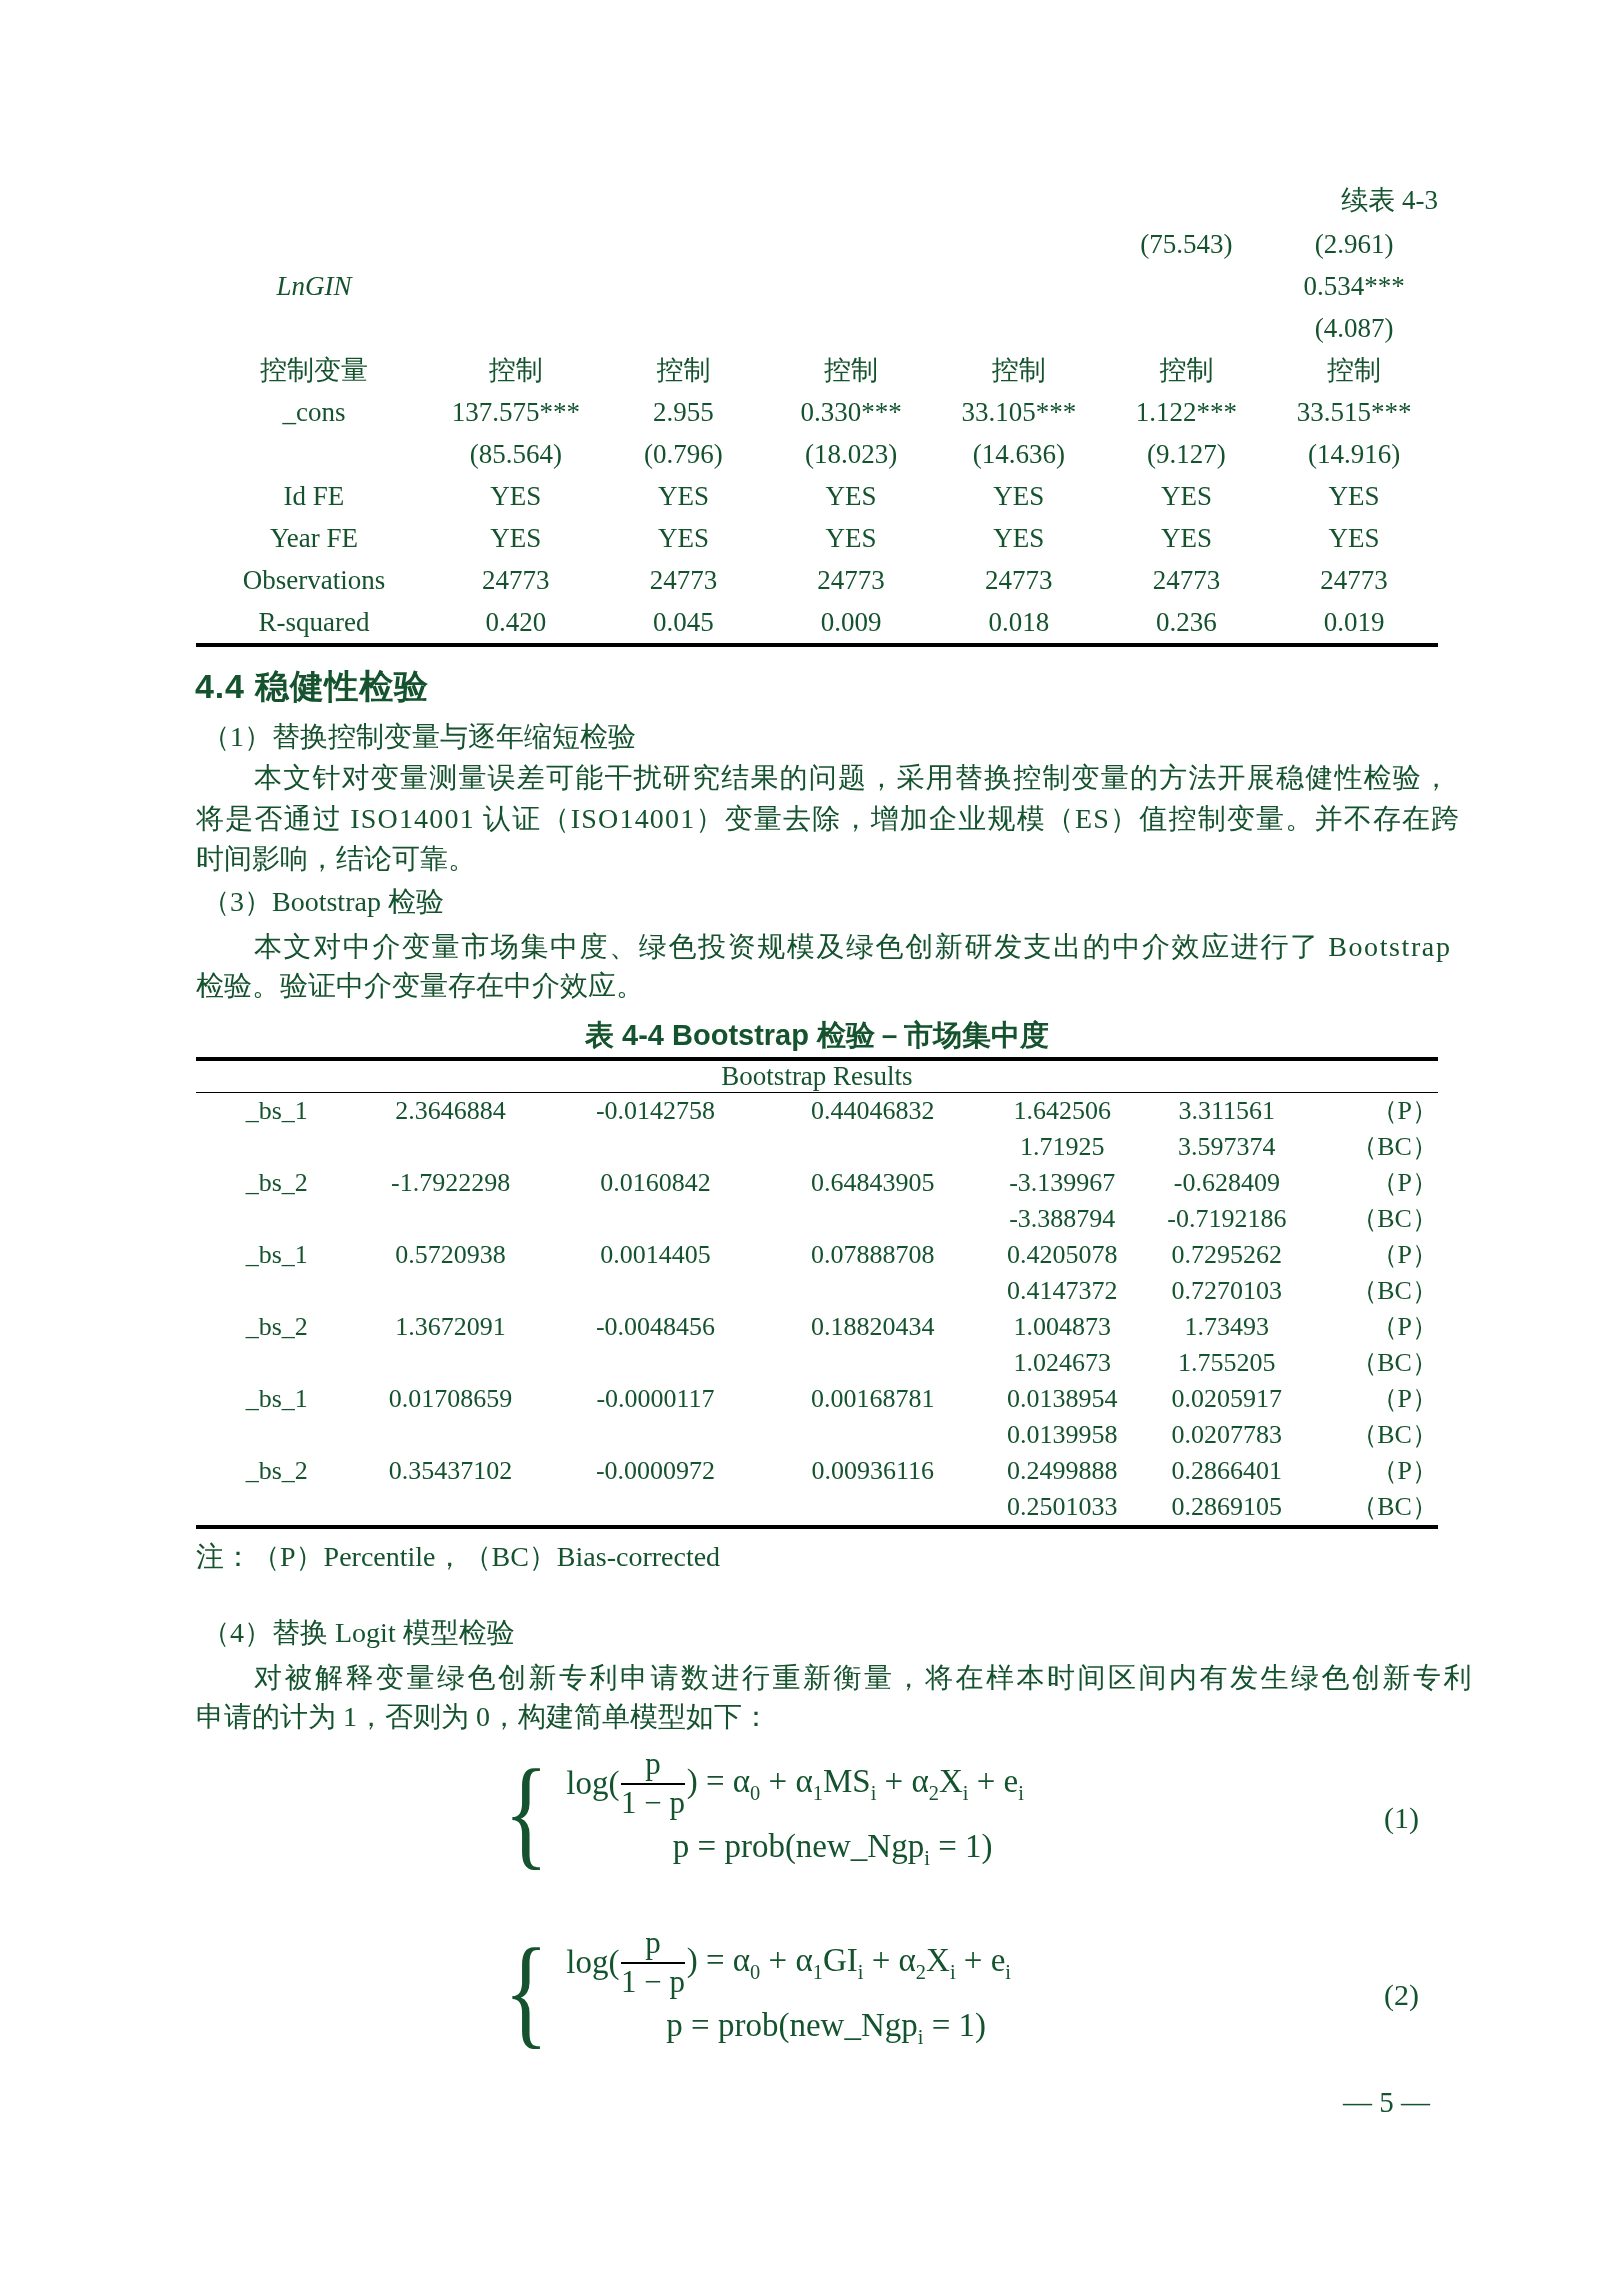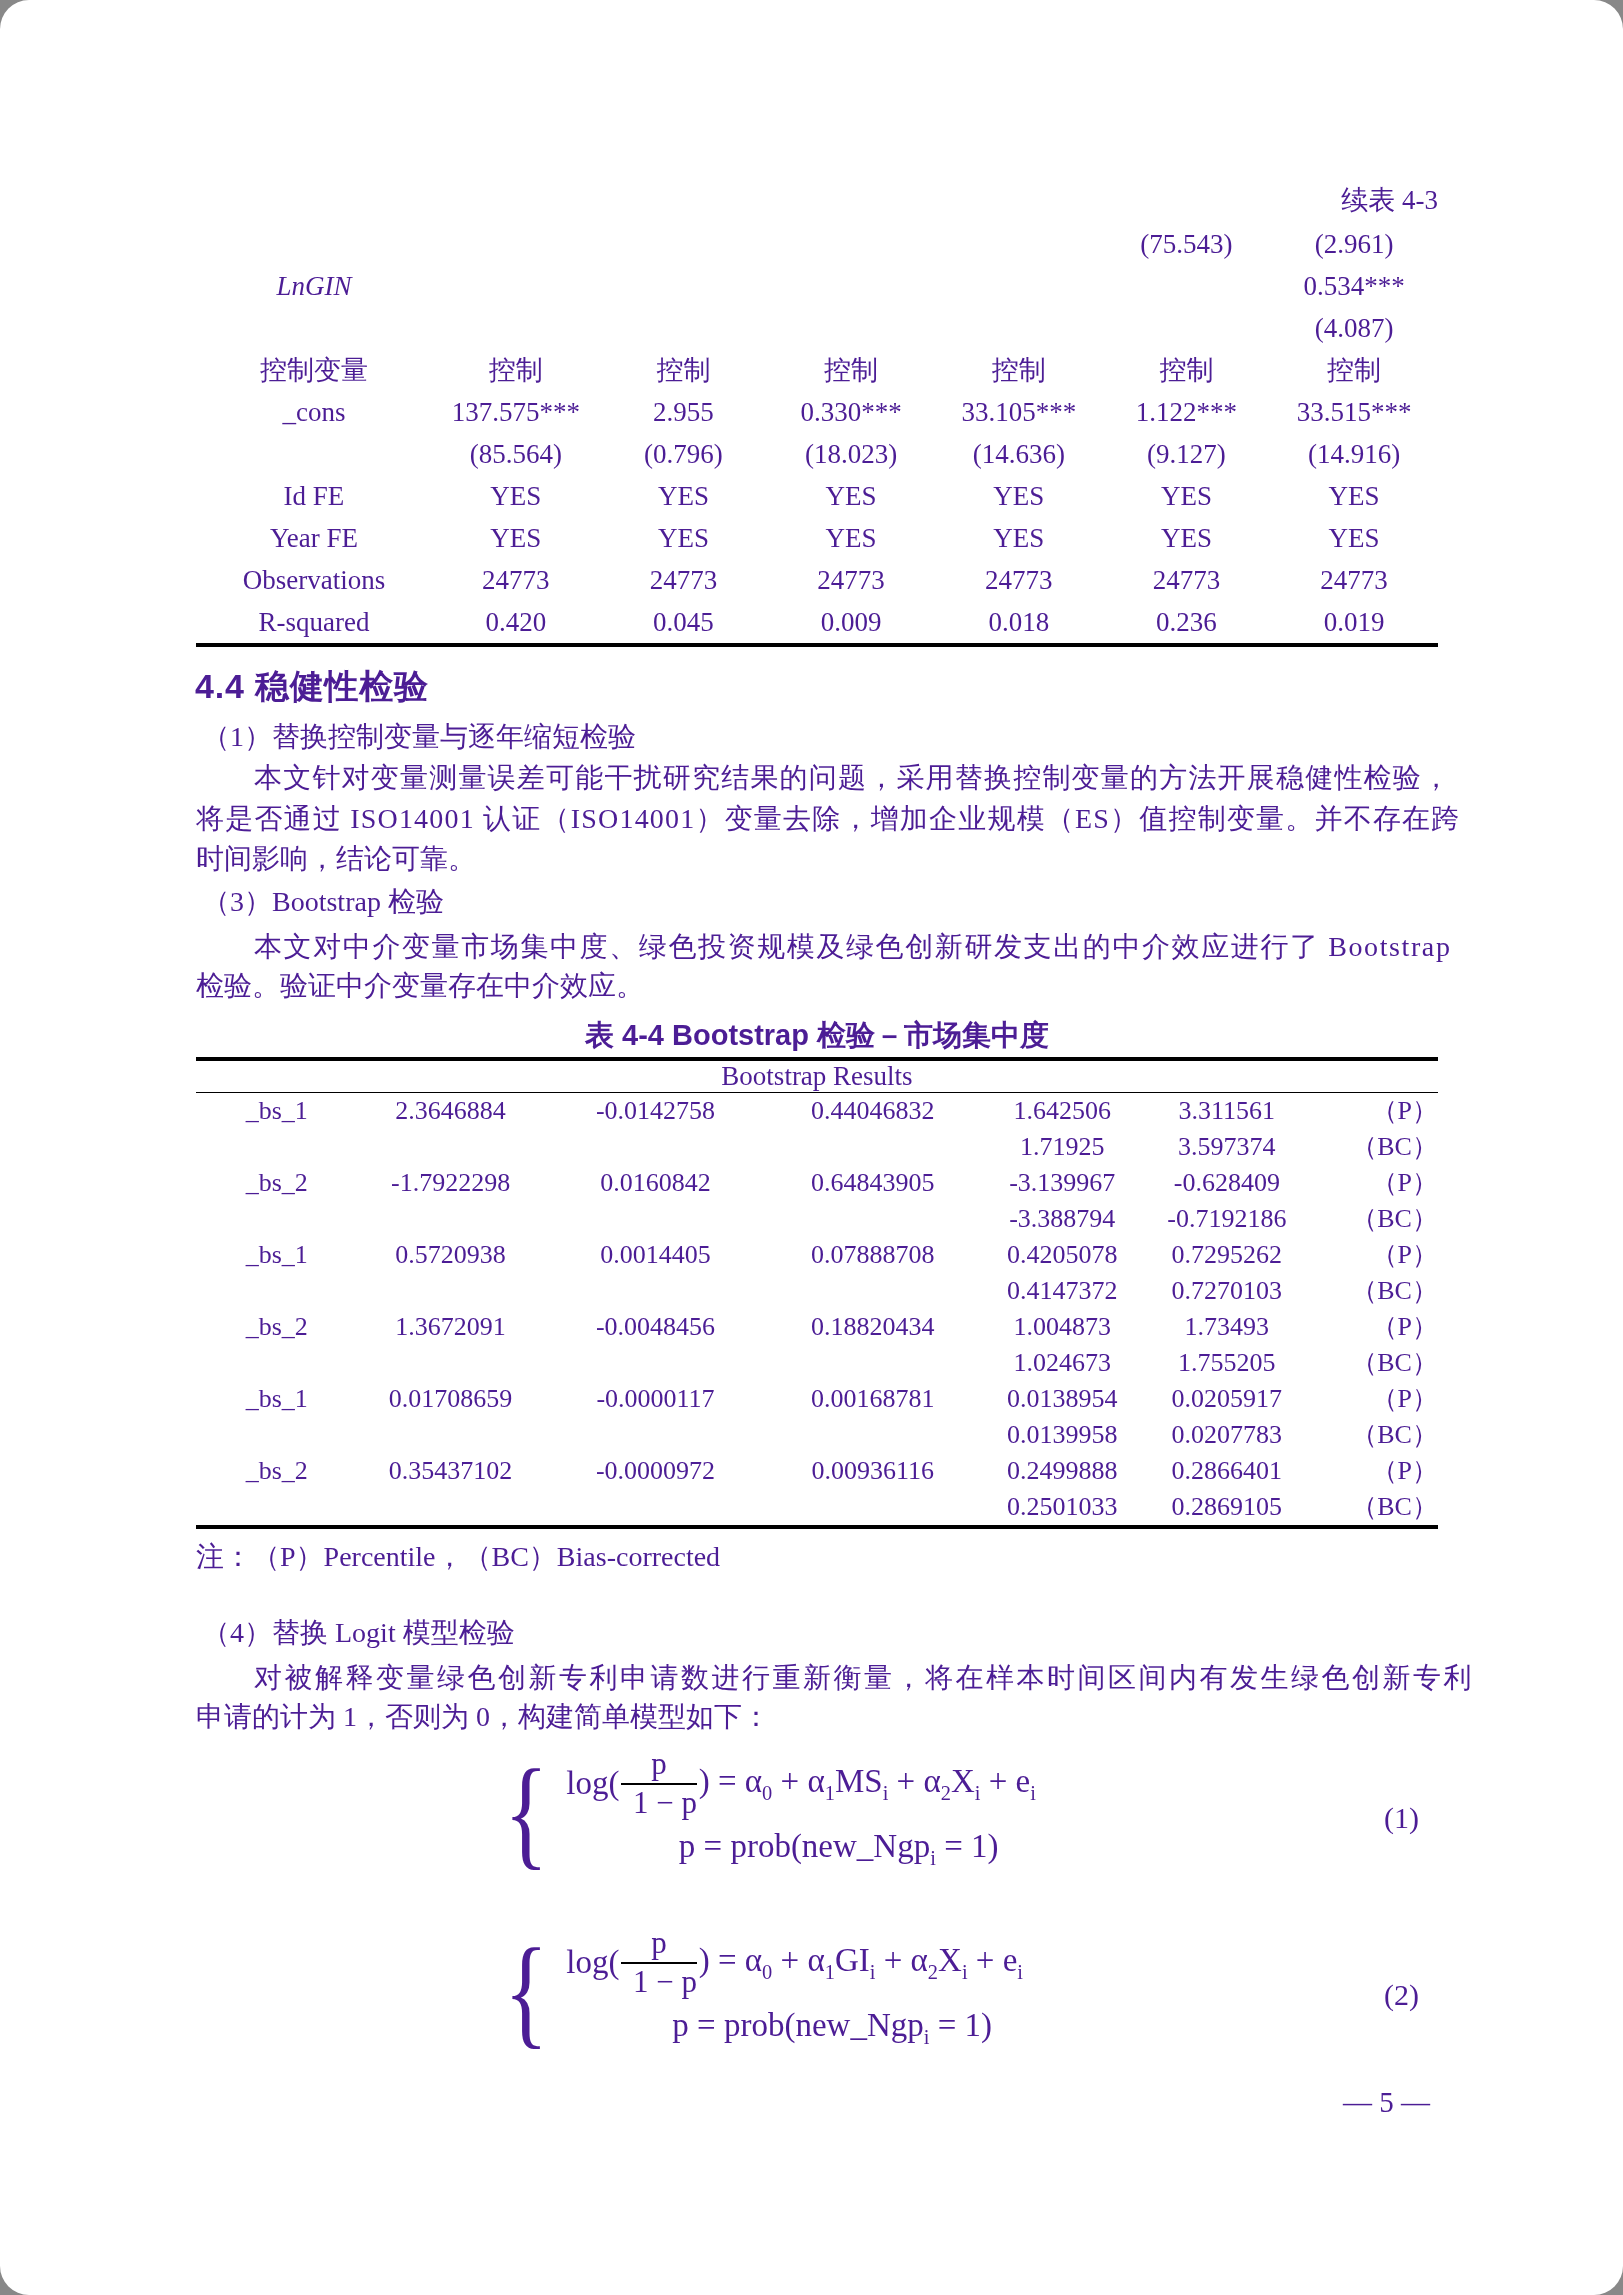--- a/index.html
+++ b/index.html
@@ -1,23 +1,22 @@
 <!DOCTYPE html>
 <html style="font-size:13px"><head>
 <meta charset="utf-8">
 <style>
   html,body{margin:0;padding:0;background:#888;}
   .page{
     position:relative;
     width:1623px;height:2295px;
     background:#ffffff;
-    color:#4c1d95;
+    color:#14532d;
     font-family:"Liberation Serif", serif;
     overflow:hidden;
-    border-radius:29px;
   }
   .abs{position:absolute;}
   .nowrap{white-space:nowrap;text-align:center;}
 
   
   .cont-label{left:196px;top:182px;width:1242px;text-align:right;font-size:27px;}
 
   
   .rtab{
     left:196px;top:223px;width:1242px;
@@ -73,21 +72,21 @@
   .eq2{left:504px;top:1926px;}
   .brace{
     font-size:123px;line-height:123px;font-weight:400;
     transform:scaleX(0.75);transform-origin:left center;
     align-self:center;
   }
   .eq-body{display:flex;flex-direction:column;margin-left:3.3px;}
   .eq-line1{display:flex;align-items:center;font-size:33px;}
   .frac{display:inline-block;text-align:center;font-size:31px;margin:0 1.6px;}
   .frac .num{padding:0 11.5px 1.6px 11.5px;border-bottom:2.5px solid #000;line-height:34px;}
-  .frac .den{padding-top:1.6px;line-height:34px;margin-left:12px;}
+  .frac .den{padding-top:1.6px;line-height:34px;}
   .eq-line2{font-size:33px;margin-top:6.5px;margin-left:75px;line-height:39px;}
   sub{font-size:0.62em;}
   .eq-label{font-size:30px;}
   .lab1{left:1384px;top:1801px;}
   .lab2{left:1384px;top:1978px;}
 
   .pagenum{left:196px;top:2086px;width:1234px;text-align:right;font-size:29px;}
 </style>
 </head>
 <body>

